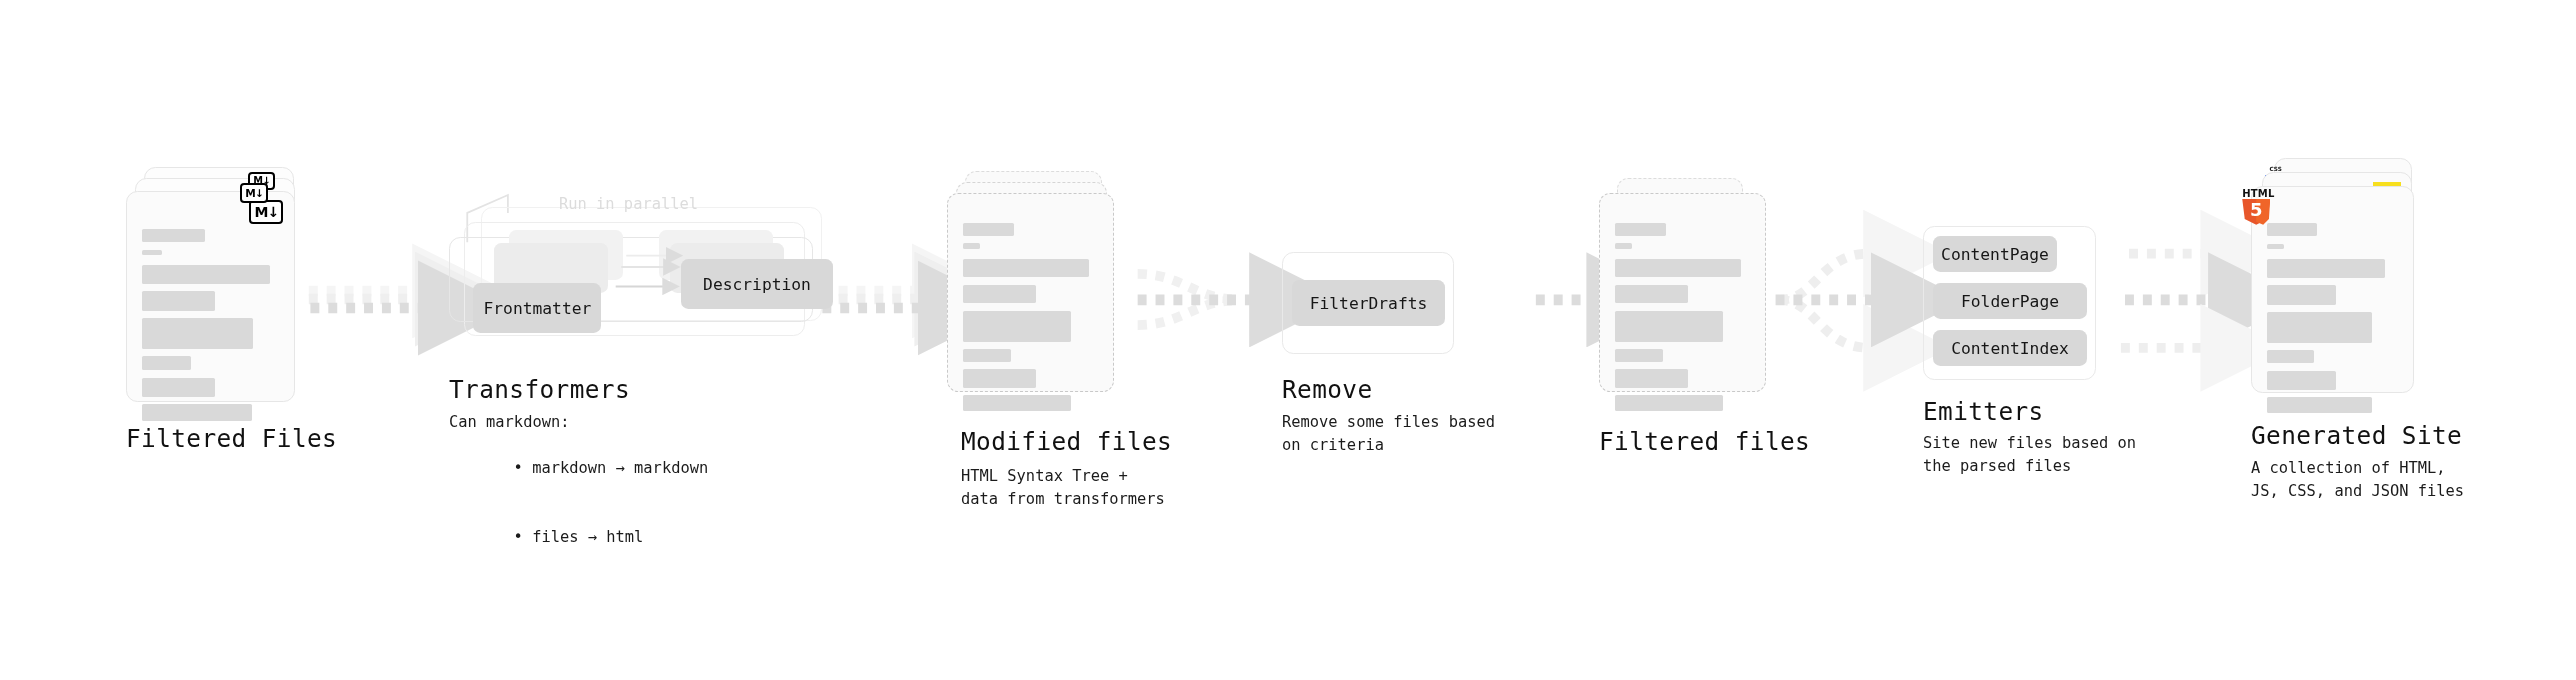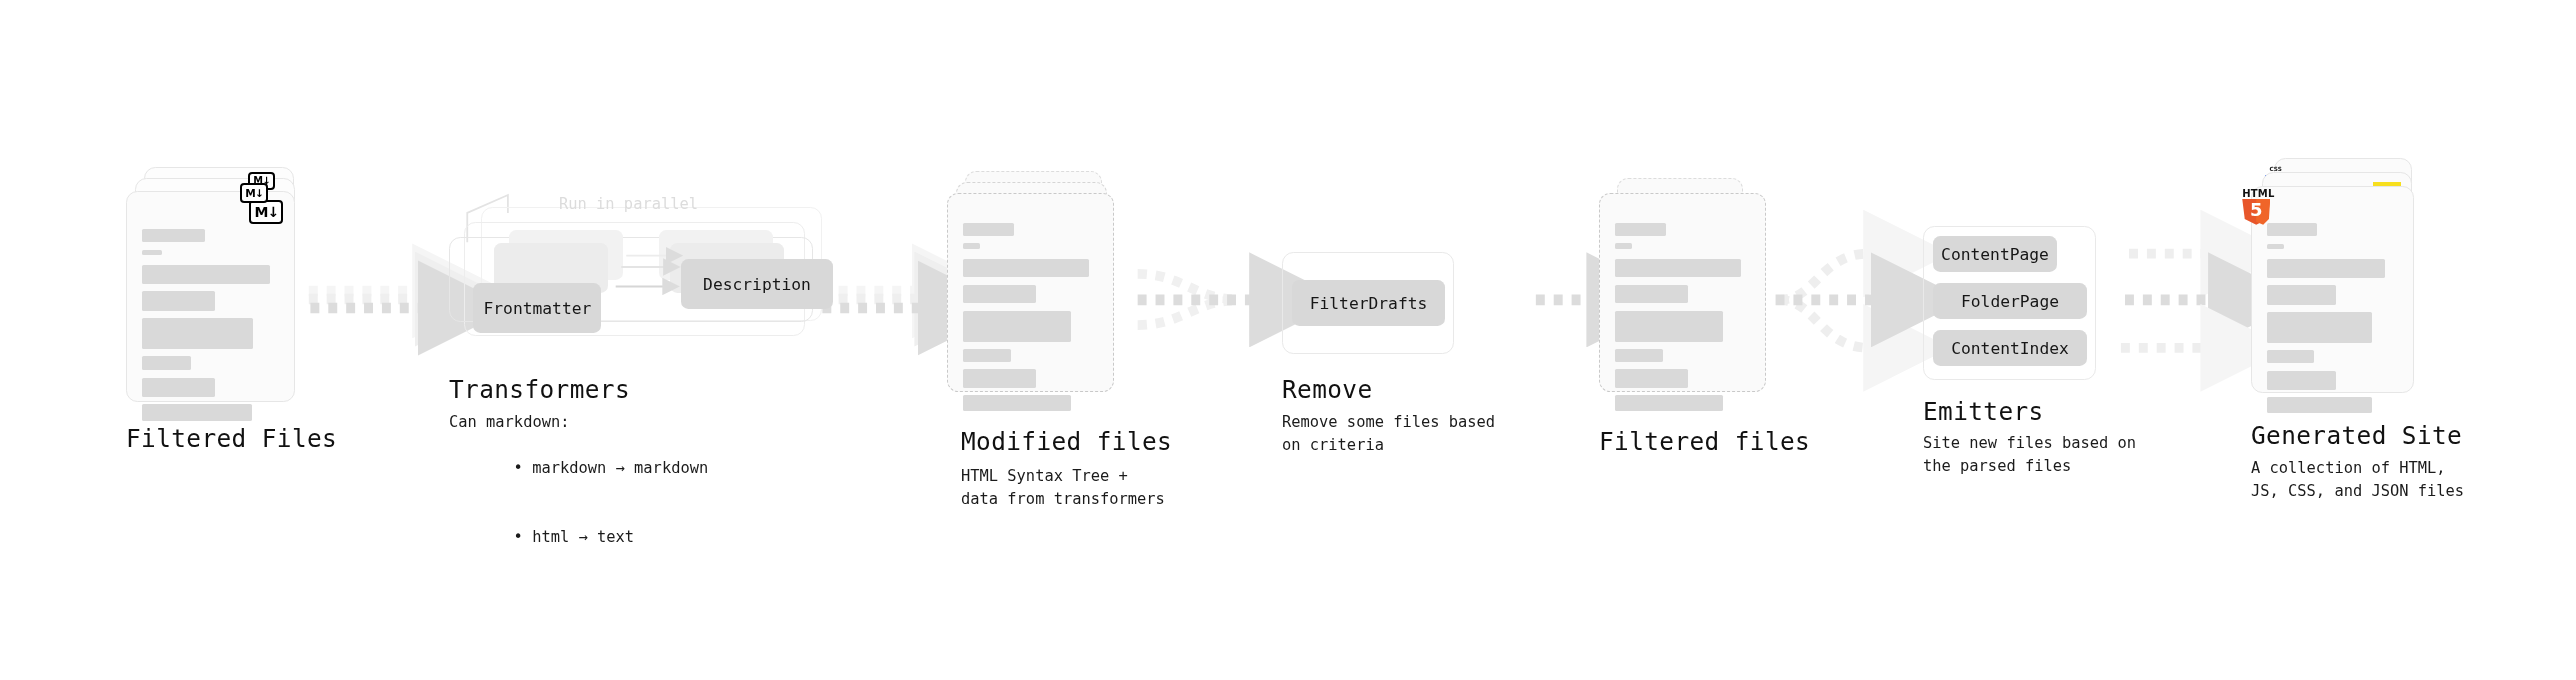--- a/index.html
+++ b/index.html
@@ -241,21 +241,21 @@
   </div>
   <div class="parallel-label" style="left:515px;top:195px;margin-left:44px;">Run in parallel</div>
 
   <div class="abs title" style="left:449px;top:375px;">Transformers</div>
   <div class="abs subtitle" style="left:449px;top:411px;">Can markdown:</div>
   <div class="abs" style="left:458px;top:434px;">
     <div class="subtitle">
       <span>•&nbsp;</span><span>markdown → markdown</span>
     </div>
     <div class="subtitle">
-      <span>•&nbsp;</span><span>html → text</span>
+      <span>•&nbsp;</span><span>files → html</span>
     </div>
   </div>
 
   <div class="doc-stack" style="left:947px;top:171px;width:187px;height:236px;">
     <div class="doc dashed" style="left:18px;top:0;width:137px;height:32.5px;border-color:#dcdcdc;"></div>
     <div class="doc dashed" style="left:9px;top:10.6px;width:151px;height:32.5px;border-color:#d5d5d5;"></div>
     <div class="doc dashed" style="left:0;top:22px;width:167px;height:199px;">
       <div class="doc-rows" style="top:29px;">
         <div class="row" style="width:38%;height:13px;"></div>
         <div class="row" style="width:13%;height:5.7px;margin-bottom:9.8px;"></div>

